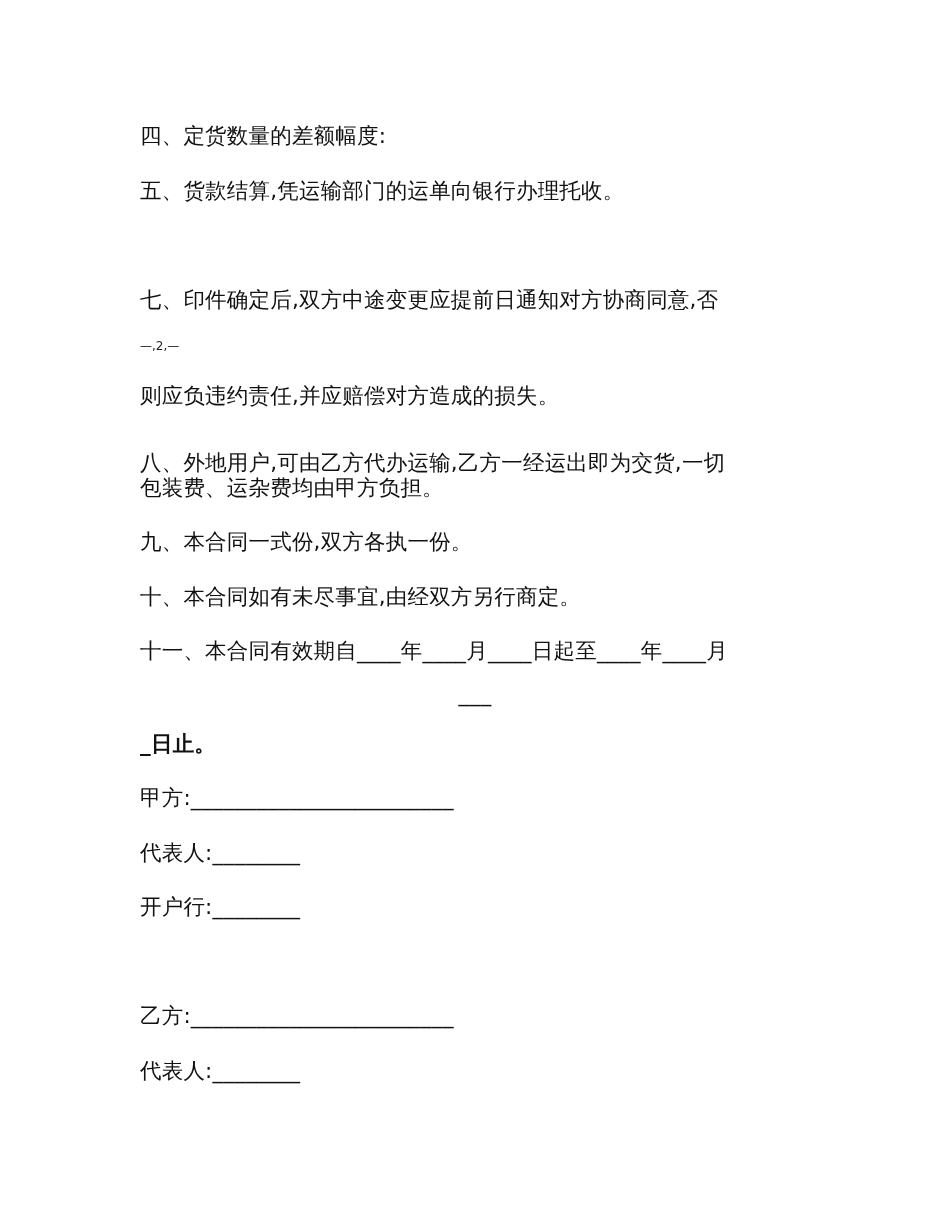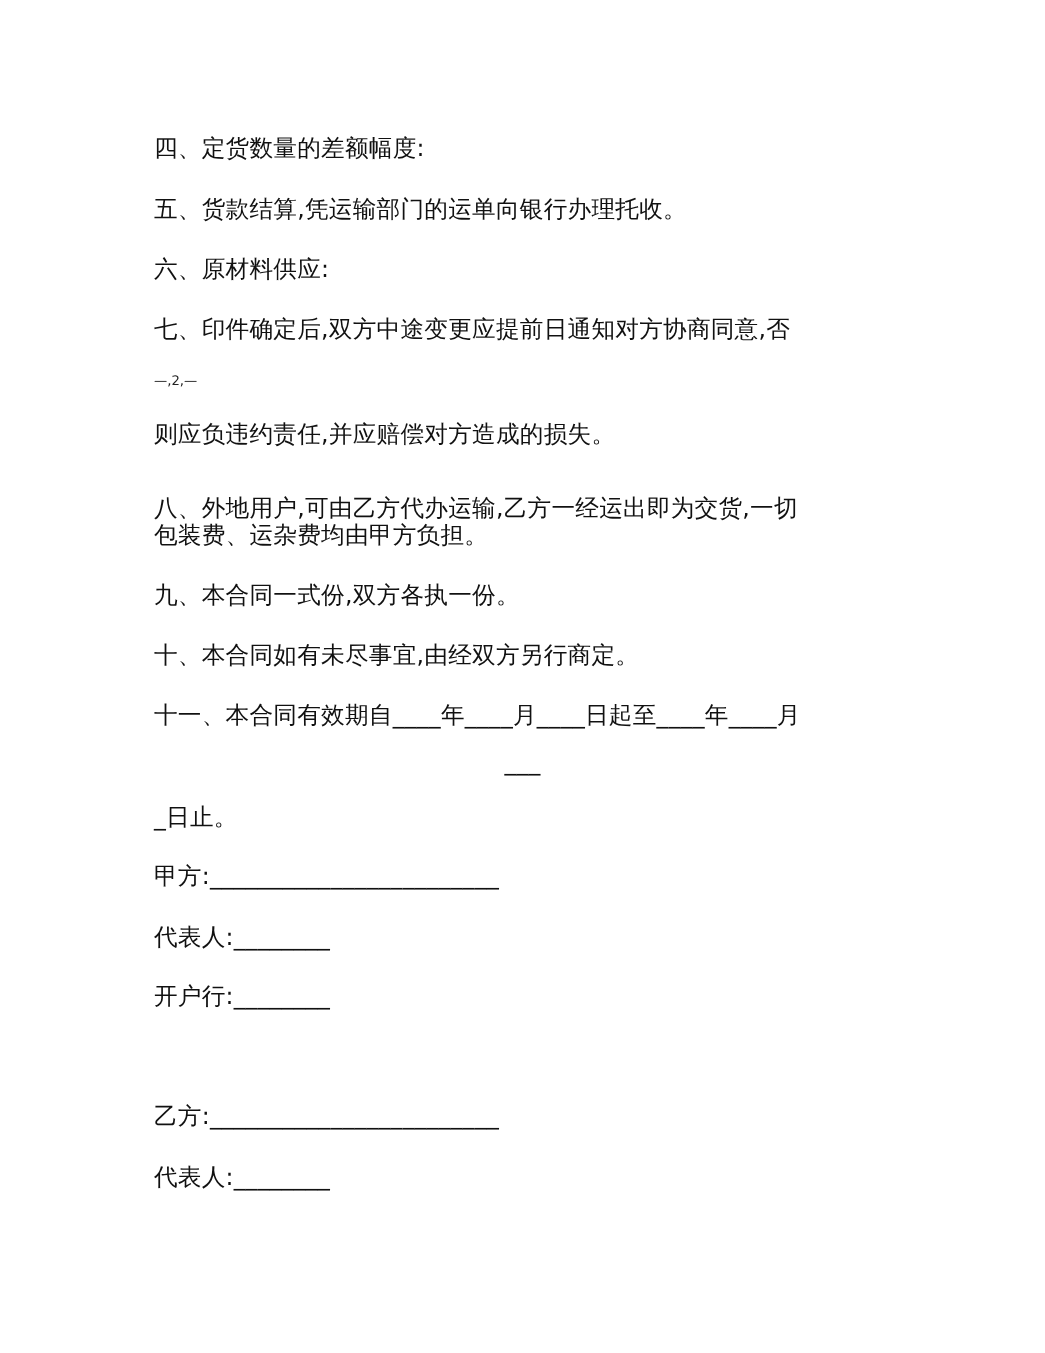--- a/index.html
+++ b/index.html
@@ -40,33 +40,32 @@
       color: #222222;
     }
   </style>
 </head>
 <body>
 
 <div class="page">
 
   <div class="line" style="top:117px;">四、定货数量的差额幅度:</div>
   <div class="line" style="top:172px;">五、货款结算,凭运输部门的运单向银行办理托收。</div>
-  <div class="line" style="top:227px;">六、原材料供应:</div>
   <div class="line" style="top:281px;">七、印件确定后,双方中途变更应提前日通知对方协商同意,否</div>
 
   <div class="marker" style="top:338px;">—,2,—</div>
 
   <div class="line" style="top:377px;">则应负违约责任,并应赔偿对方造成的损失。</div>
   <div class="line" style="top:444px;">八、外地用户,可由乙方代办运输,乙方一经运出即为交货,一切</div>
   <div class="line" style="top:469px;">包装费、运杂费均由甲方负担。</div>
   <div class="line" style="top:523px;">九、本合同一式份,双方各执一份。</div>
   <div class="line" style="top:578px;">十、本合同如有未尽事宜,由经双方另行商定。</div>
   <div class="line" style="top:632px;">十一、本合同有效期自____年____月____日起至____年____月</div>
   <div class="line" style="top:675px;text-align:center;">___</div>
-  <div class="line" style="top:725px;">_日止。</div>
+  <div class="line" style="top:725px;font-weight:bold;">_日止。</div>
 
   <div class="line" style="top:779px;">甲方:________________________</div>
   <div class="line" style="top:834px;">代表人:________</div>
   <div class="line" style="top:888px;">开户行:________</div>
   <div class="line" style="top:997px;">乙方:________________________</div>
   <div class="line" style="top:1052px;">代表人:________</div>
 
 </div>
 
 </body></html>

